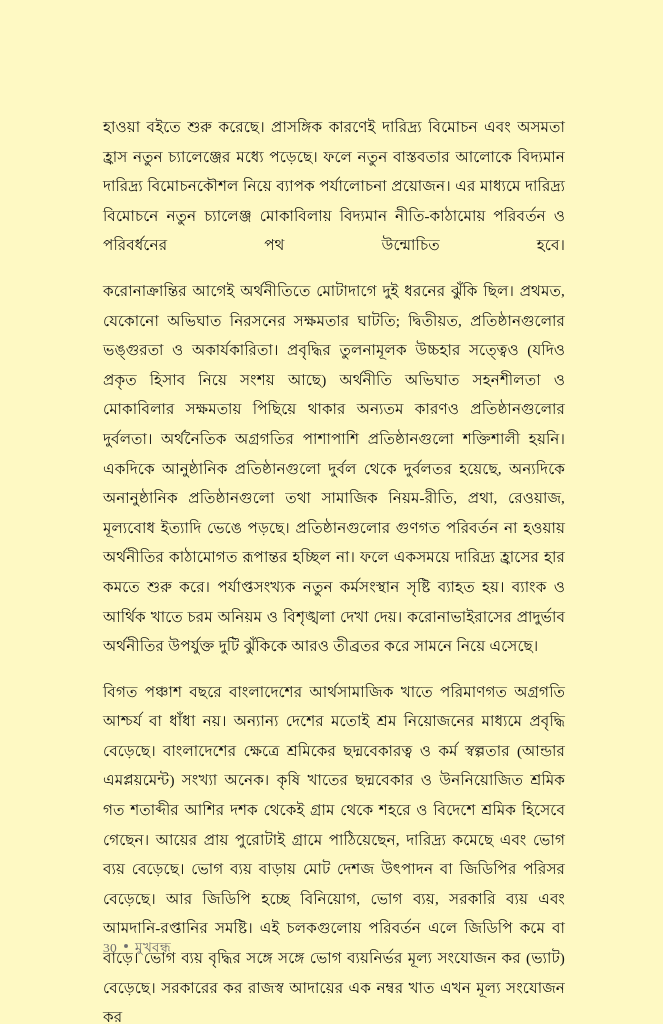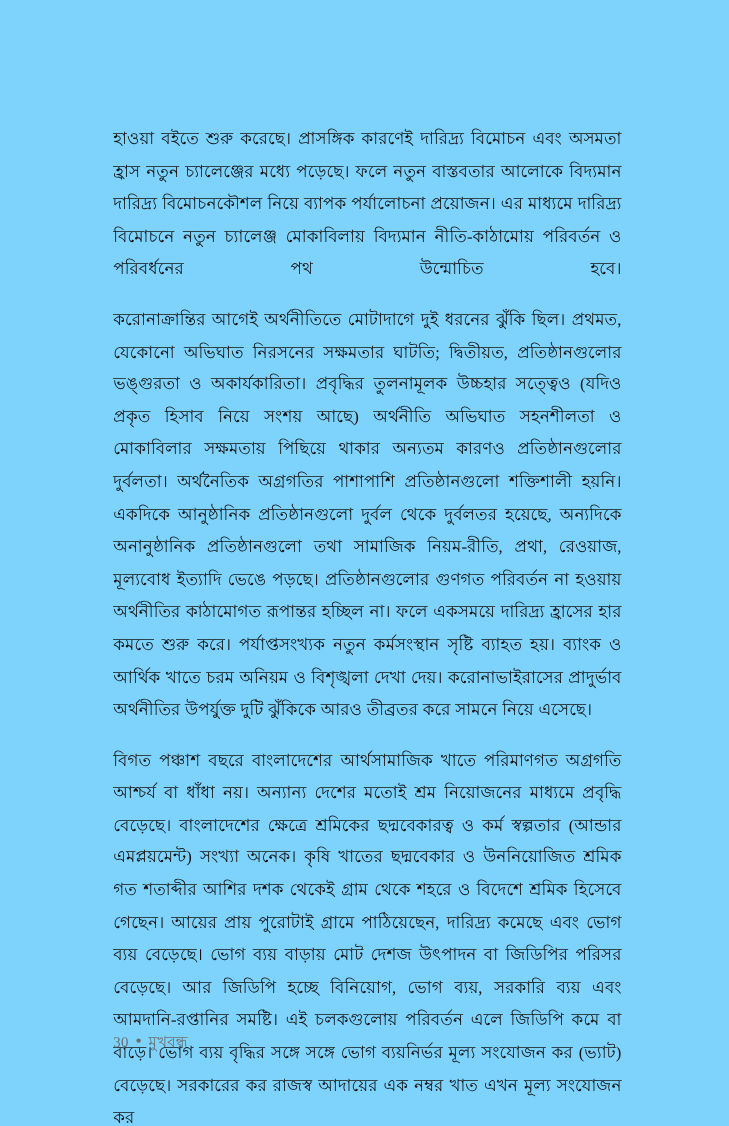--- a/index.html
+++ b/index.html
@@ -16,21 +16,21 @@
     font-family: "Liberation Serif", "DejaVu Serif", serif;
     color: #000000;
     -webkit-font-smoothing: antialiased;
   }
 
   .page {
     position: absolute;
     top: 0; left: 0;
     width: 663px;
     height: 1024px;
-    background: #7dd3fc;
+    background: #fef9c3;
   }
 
   
   .text-column {
     position: absolute;
     left: 103px;
     top: 112px;
     width: 462px;
   }
 

